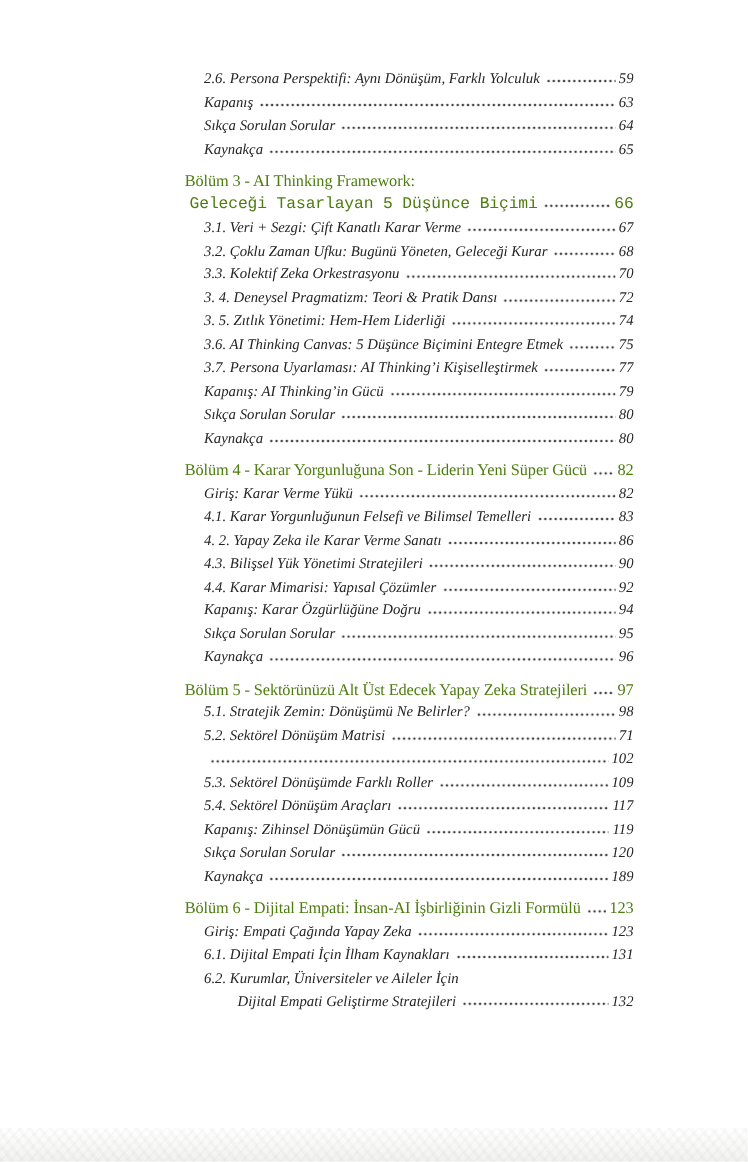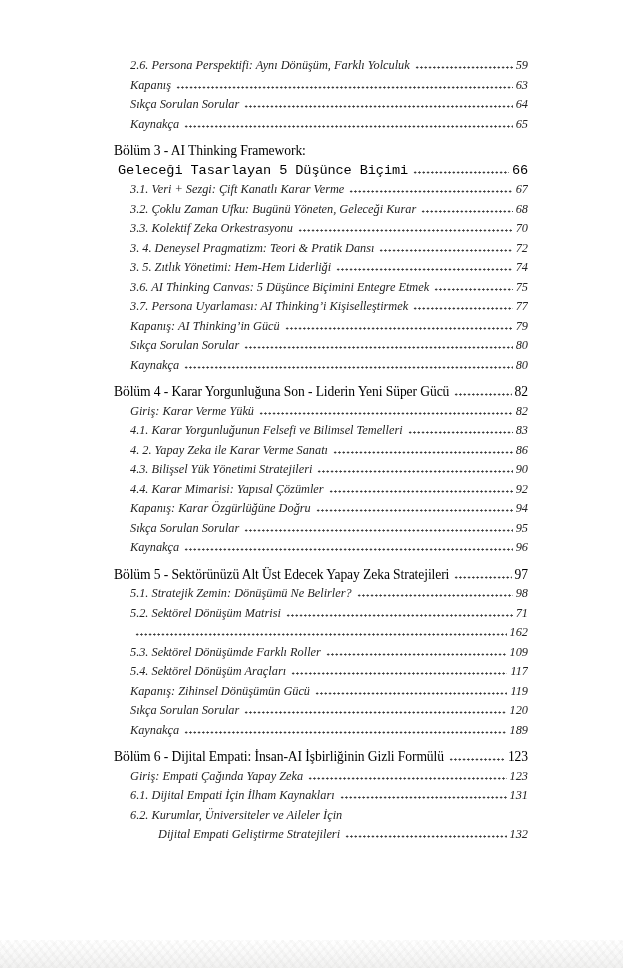--- a/index.html
+++ b/index.html
@@ -26,30 +26,31 @@
     width: 414px;
   }
   .block { margin: 0; }
   .block.chapter { margin-top: 7px; }
   .row {
     display: flex;
     align-items: baseline;
     height: 19.5px;
     line-height: 19.5px;
     overflow: hidden;
+    margin-left: 40px;
   }
   .label {
     white-space: nowrap;
     flex: 0 0 auto;
   }
   .chapter .label, .chapter .pagenum {
     font-size: 13.6px;
     font-style: normal;
     letter-spacing: -0.1px;
-    color: #000000;
+    color: #4d7c0f;
   }
   .entry .label, .entry .pagenum {
     font-size: 12.3px;
     font-style: italic;
     color: #242424;
   }
   .entry .row { padding-left: 16px; }
   .entry .row.cont { padding-left: 44px; }
   .chapter .row.cont { padding-left: 4px; font-family: Liberation Mono, monospace; }
   .leader {
@@ -272,21 +273,21 @@
       <div class="block entry">
         <div class="row">
           <span class="label">5.2. Sektörel Dönüşüm Matrisi</span>
           <span class="leader"></span>
           <span class="pagenum">71</span>
         </div>
       </div>
       <div class="block entry">
         <div class="row">
           <span class="leader"></span>
-          <span class="pagenum">162</span>
+          <span class="pagenum">102</span>
         </div>
       </div>
       <div class="block entry">
         <div class="row">
           <span class="label">5.3. Sektörel Dönüşümde Farklı Roller</span>
           <span class="leader"></span>
           <span class="pagenum">109</span>
         </div>
       </div>
       <div class="block entry">

